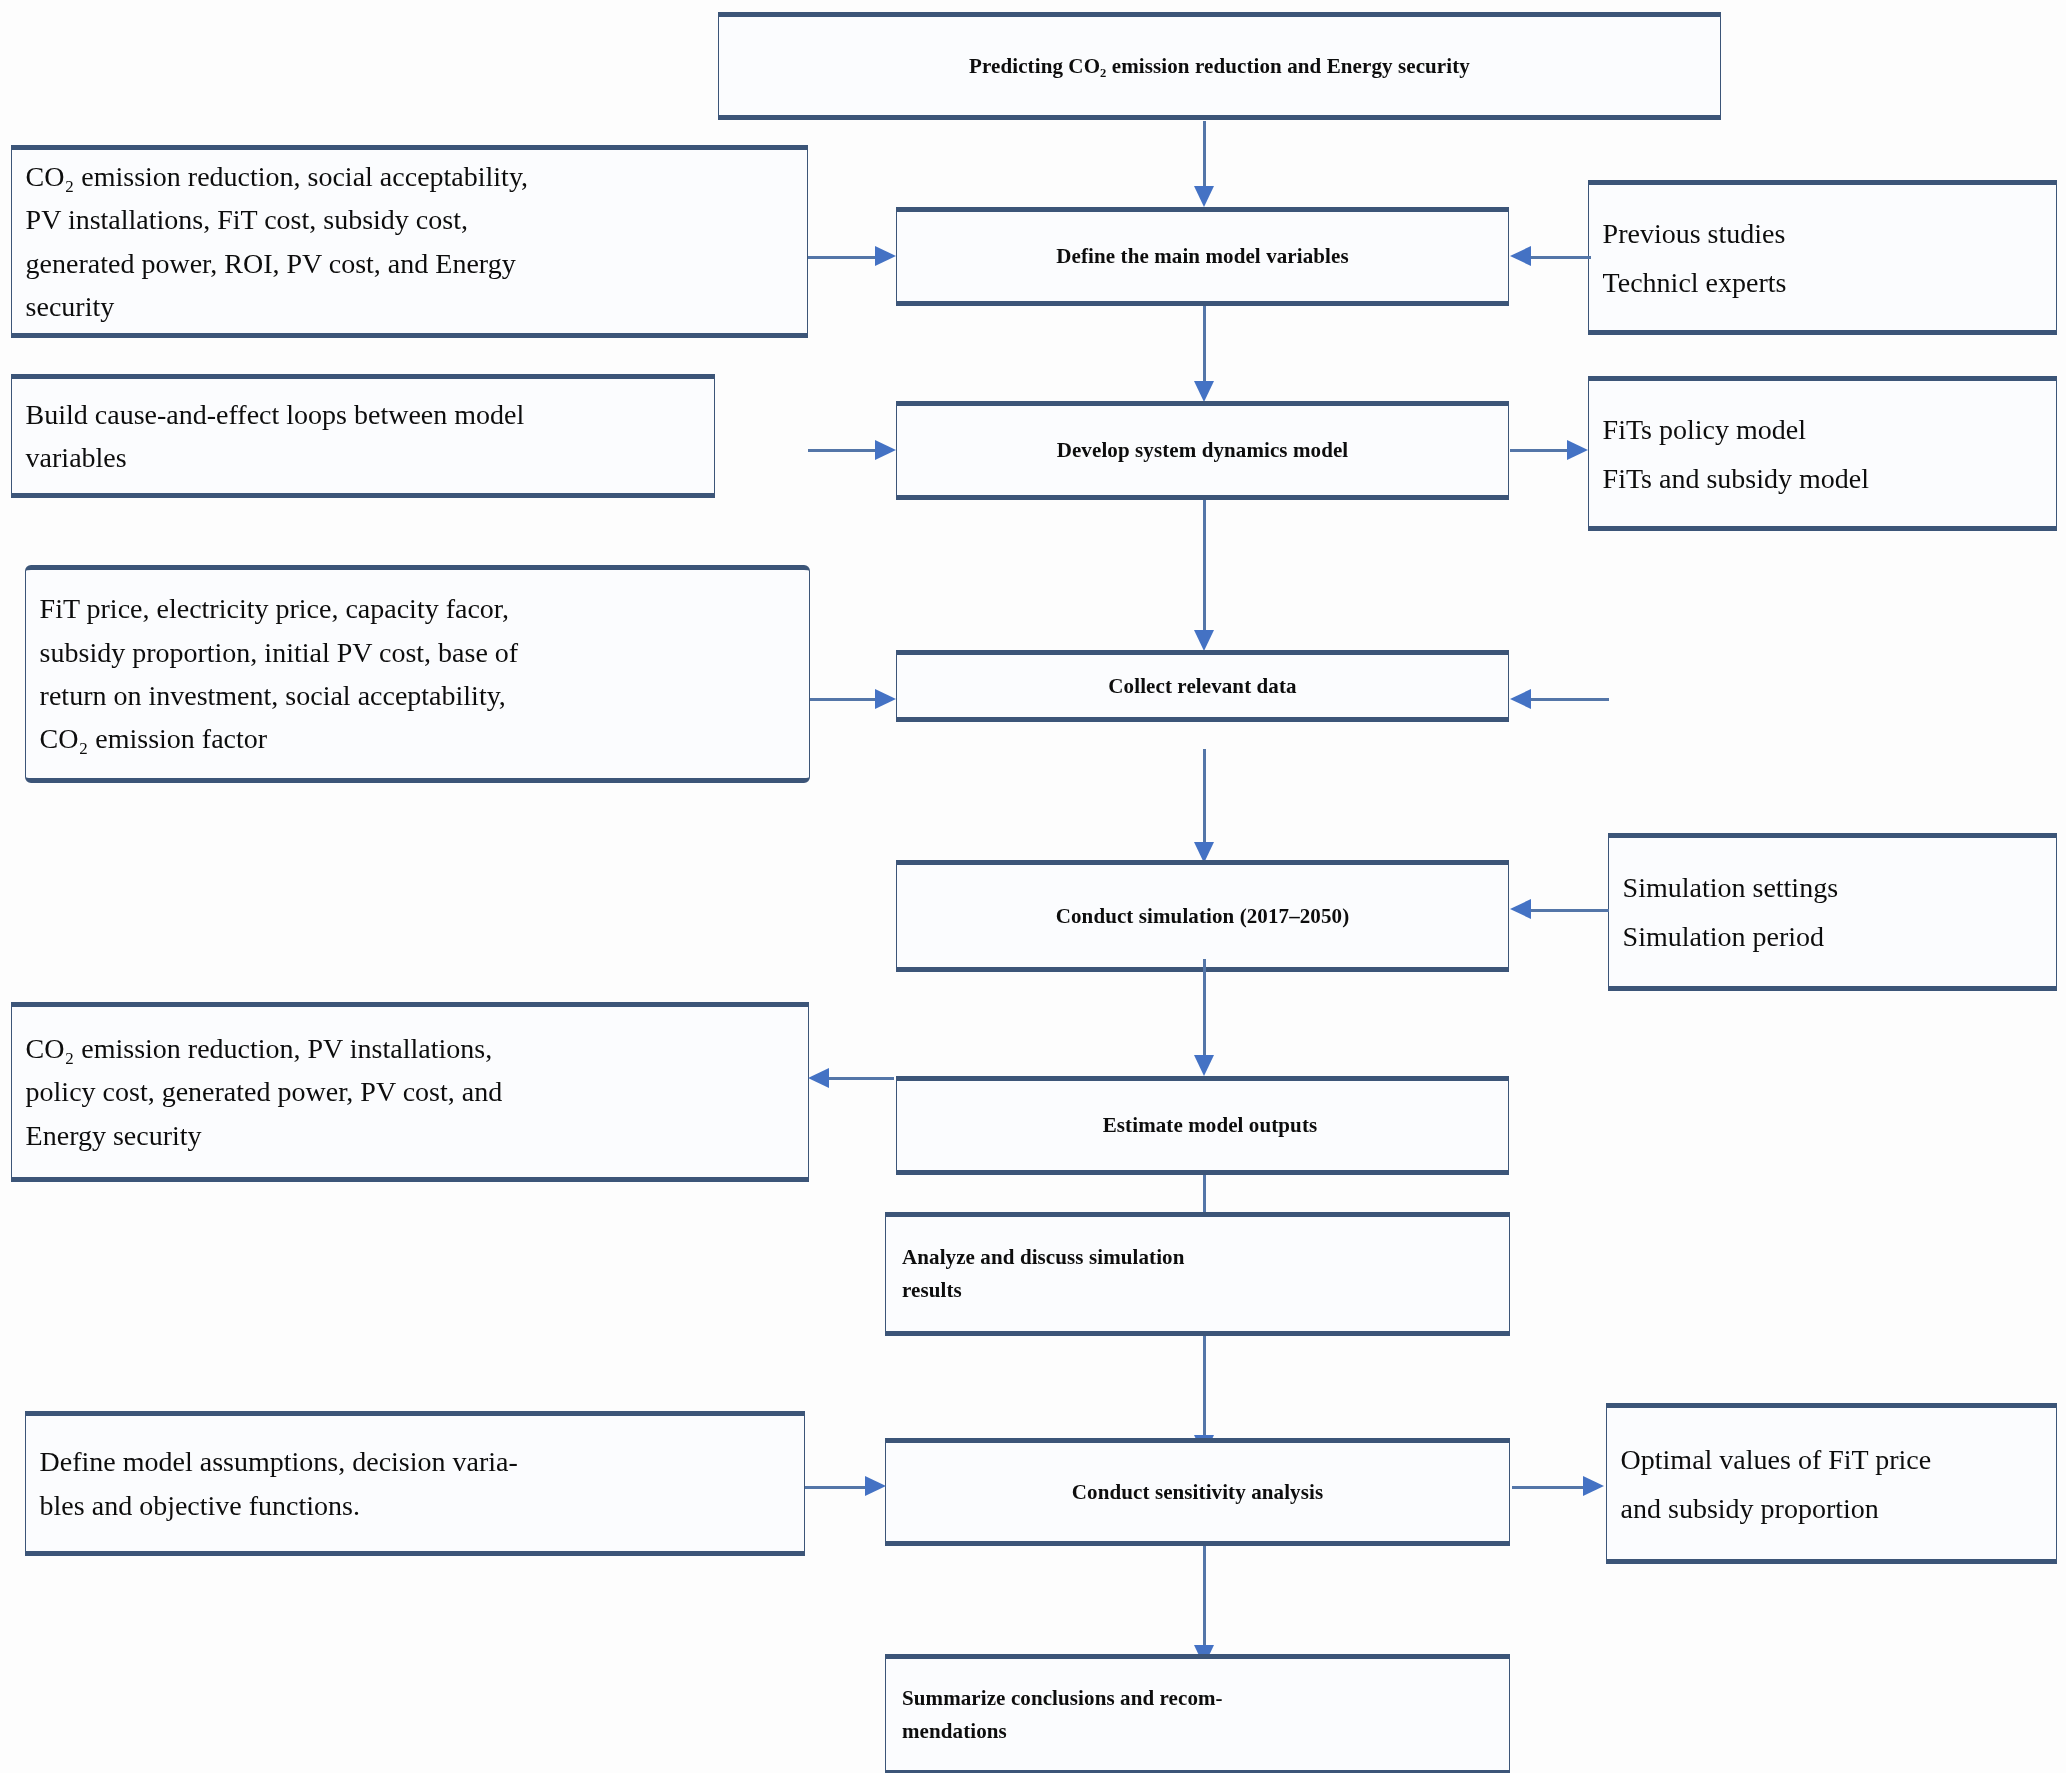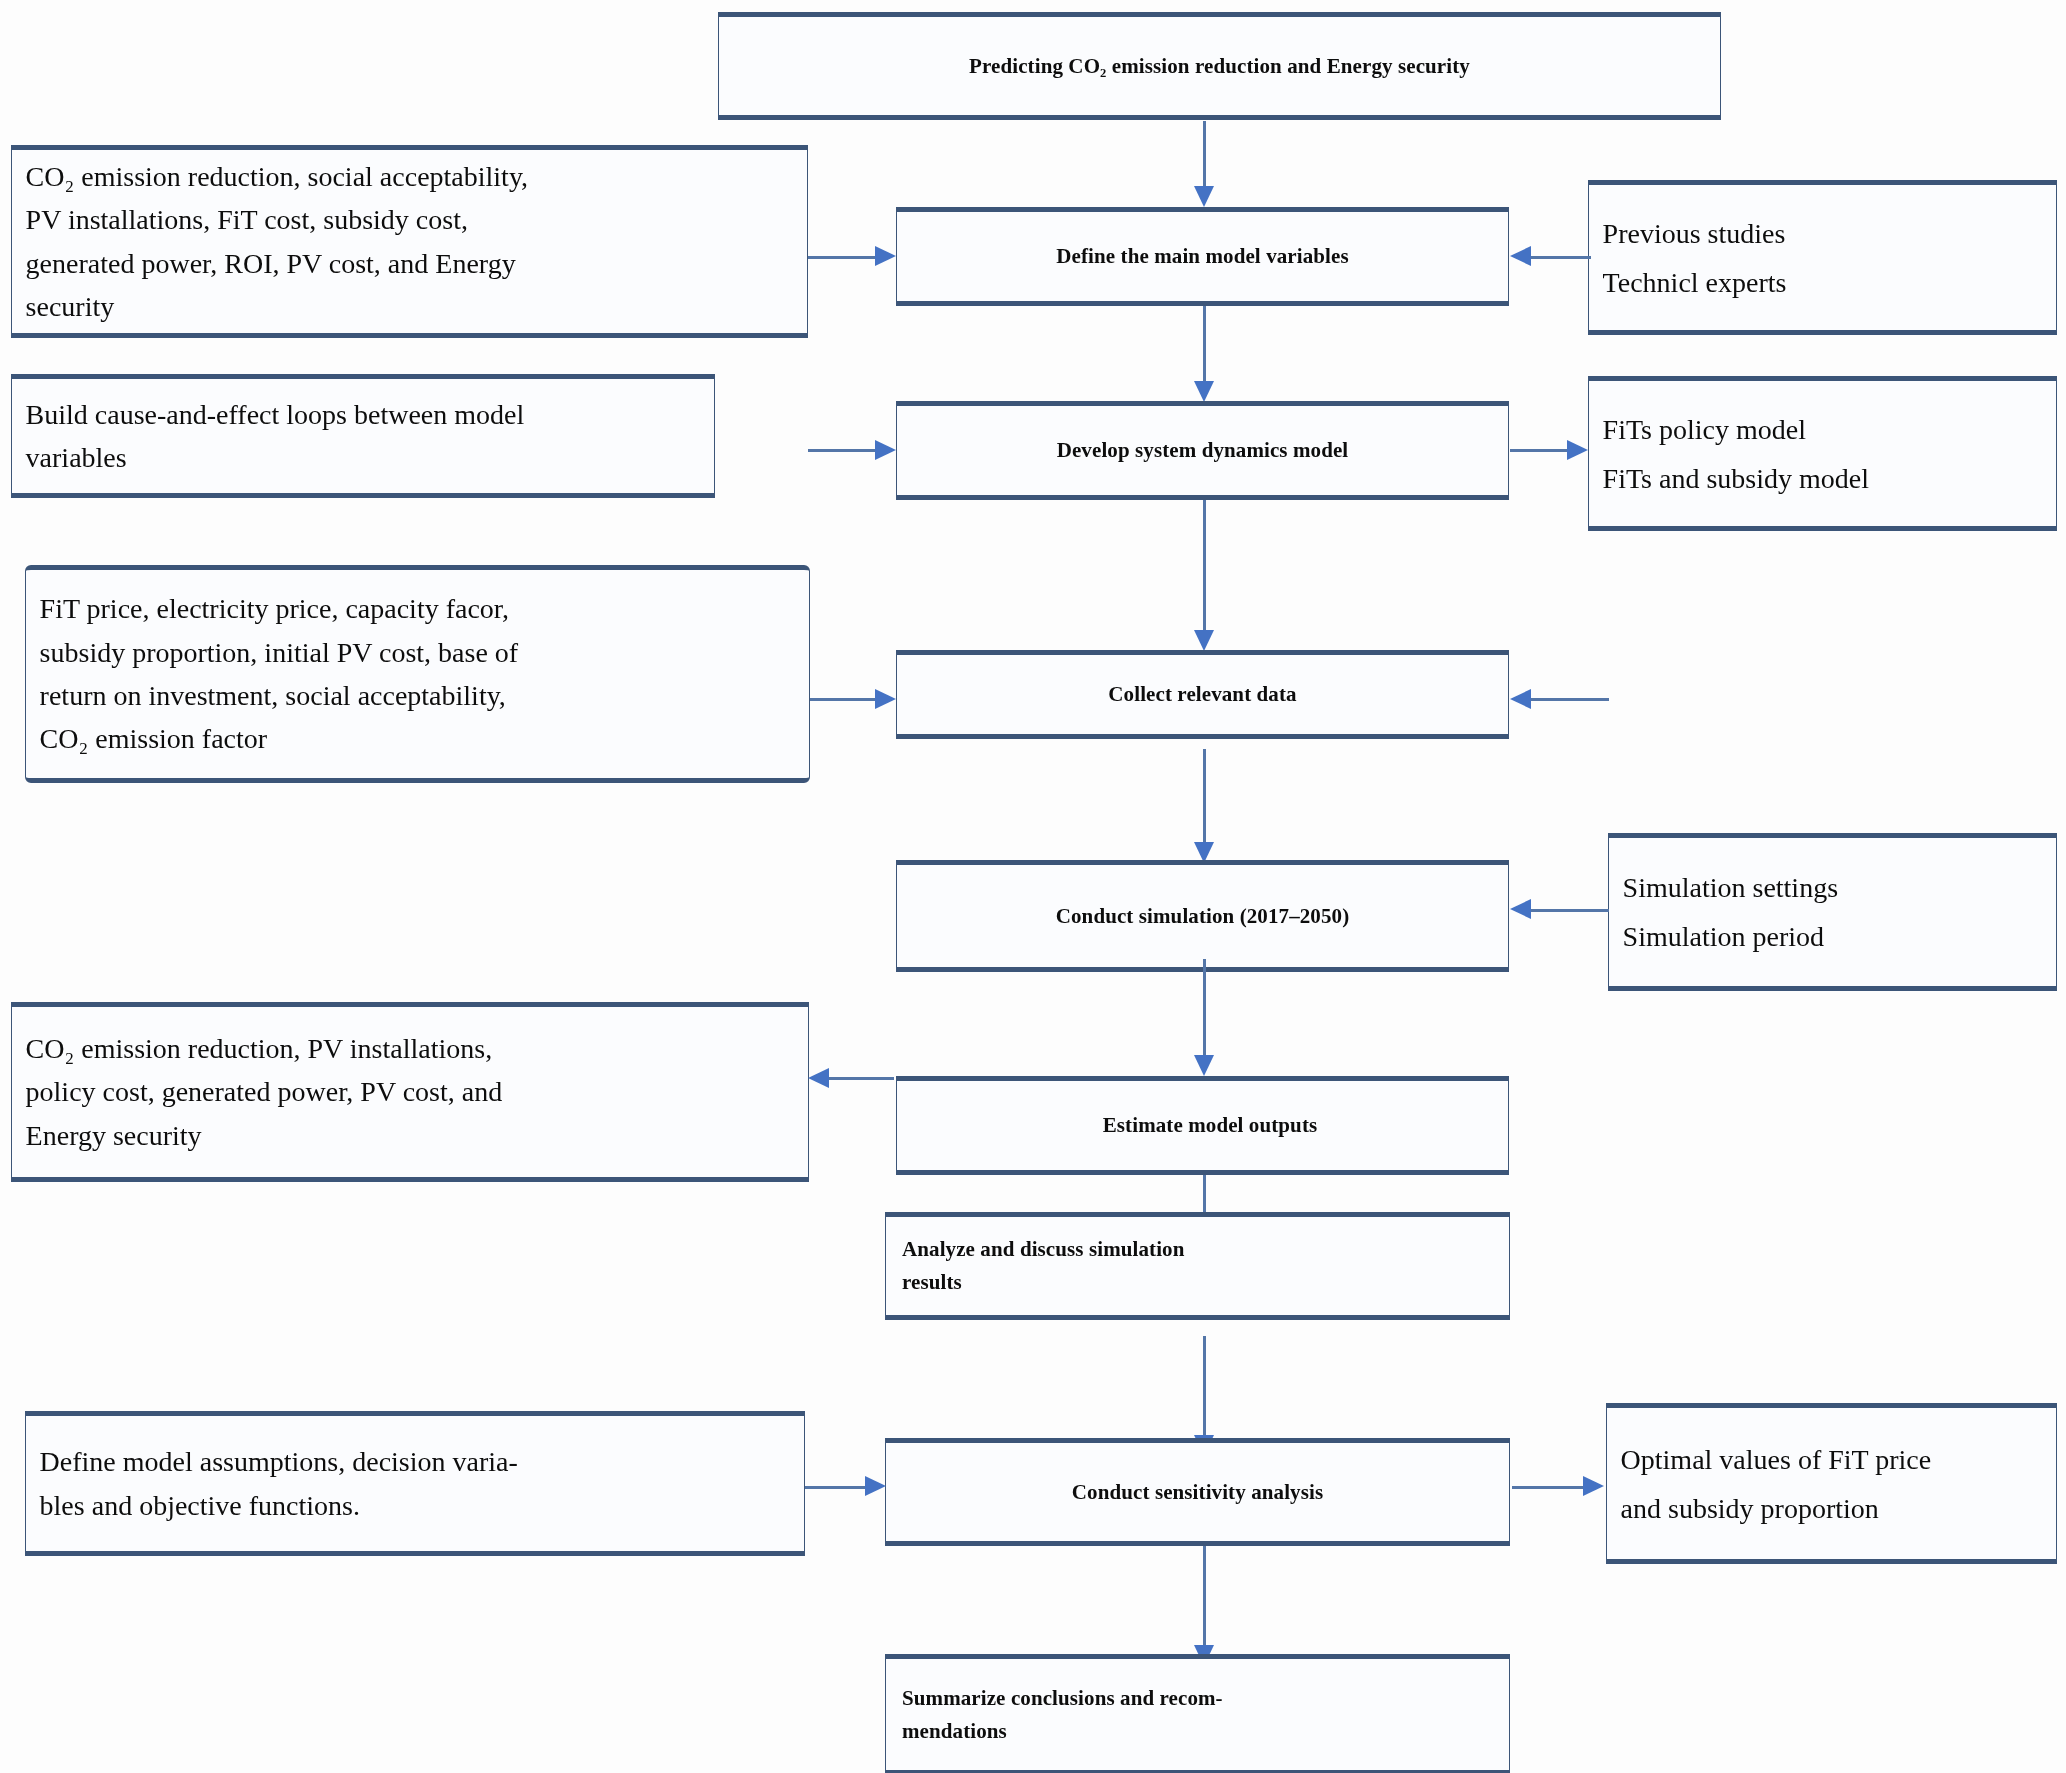--- a/index.html
+++ b/index.html
@@ -131,21 +131,21 @@
   <div class="box side tight" style="left:1588px; top:376px; width:469px; height:155px;">
     <span class="txt">FiTs policy model
 FiTs and subsidy  model</span>
   </div>
   <div class="arrow-line-h" style="left:1510px; top:449px; width:59px;"></div>
   <div class="arrow-head ah-right" style="left:1567px; top:440px;"></div>
 
   <div class="arrow-line-v" style="left:1203px; top:500px; height:136px;"></div>
   <div class="arrow-head ah-down" style="left:1194px; top:630px;"></div>
 
-  <div class="box process" style="left:896px; top:650px; width:613px; height:89px;">
+  <div class="box process" style="left:896px; top:650px; width:613px; height:72px;">
     <span class="txt">Collect relevant data</span>
   </div>
 
   <div class="box side" style="left:25px; top:565px; width:785px; height:218px;border-radius:6px;">
     <span class="txt">FiT price, electricity price, capacity facor,
 subsidy proportion, initial PV cost, base of
 return on investment, social acceptability,
 CO₂ emission factor</span>
   </div>
   <div class="arrow-line-h" style="left:810px; top:698px; width:68px;"></div>
@@ -179,21 +179,21 @@
     <span class="txt">CO₂ emission reduction, PV installations,
 policy cost, generated power, PV cost, and
 Energy security</span>
   </div>
   <div class="arrow-line-h" style="left:829px; top:1077px; width:65px;"></div>
   <div class="arrow-head ah-left" style="left:808px; top:1068px;"></div>
 
   <div class="arrow-line-v" style="left:1203px; top:1175px; height:108px;"></div>
   <div class="arrow-head ah-down" style="left:1194px; top:1277px;"></div>
 
-  <div class="box process left-align" style="left:885px; top:1212px; width:625px; height:108px;">
+  <div class="box process left-align" style="left:885px; top:1212px; width:625px; height:124px;">
     <span class="txt">Analyze and discuss simulation
 results</span>
   </div>
 
   <div class="arrow-line-v" style="left:1203px; top:1336px; height:108px;"></div>
   <div class="arrow-head ah-down" style="left:1194px; top:1435px;"></div>
 
   <div class="box process" style="left:885px; top:1438px; width:625px; height:108px;">
     <span class="txt">Conduct sensitivity analysis</span>
   </div>

